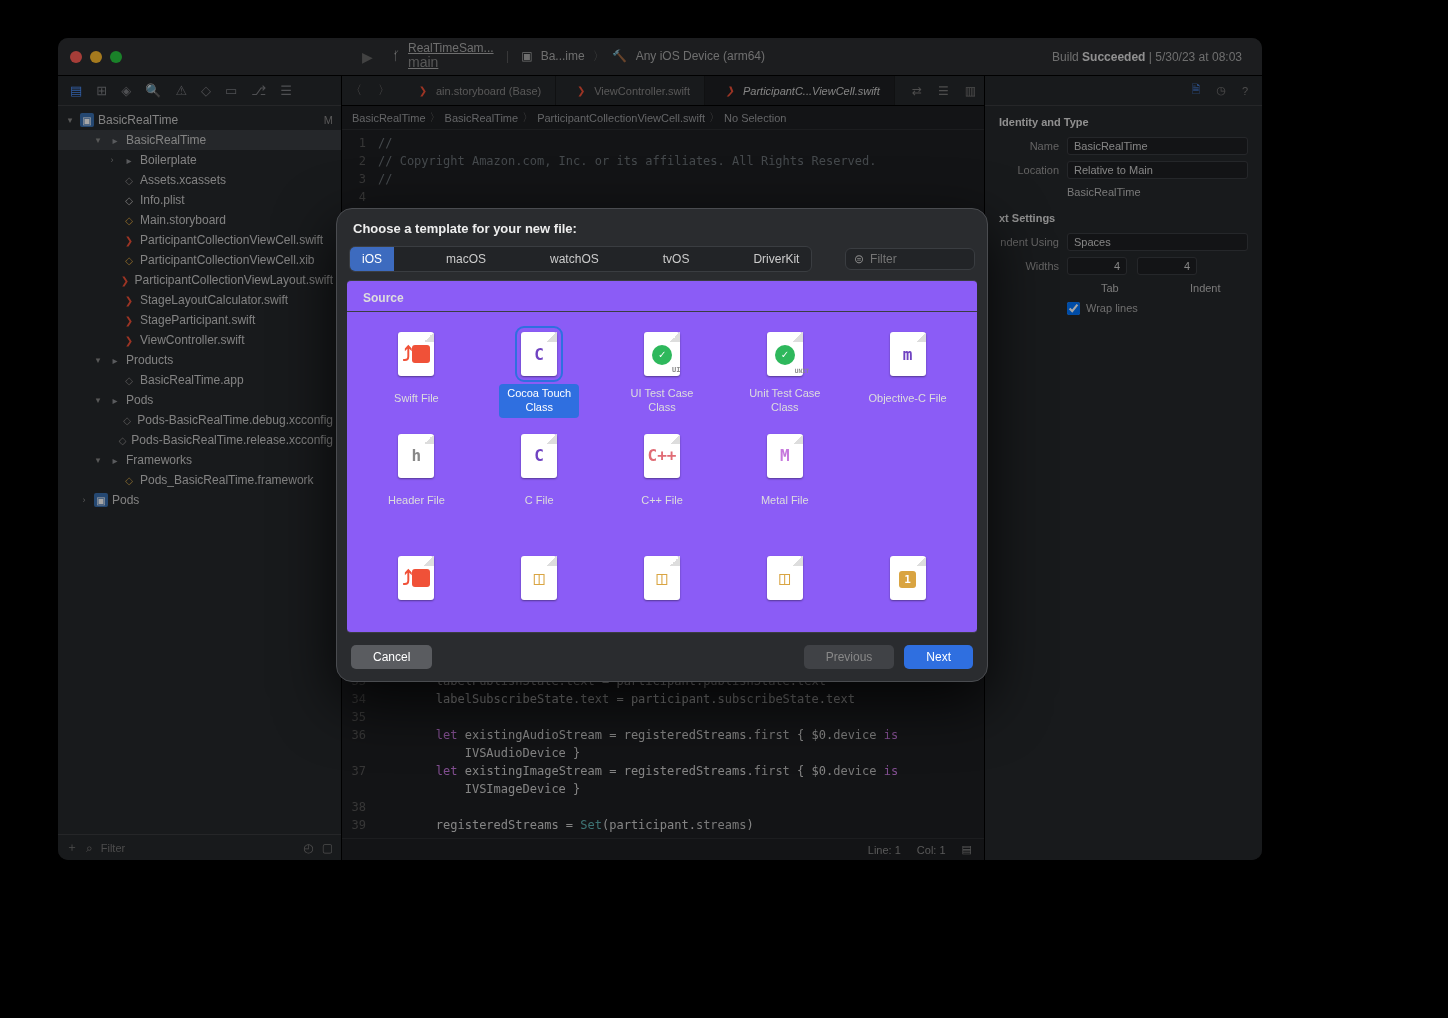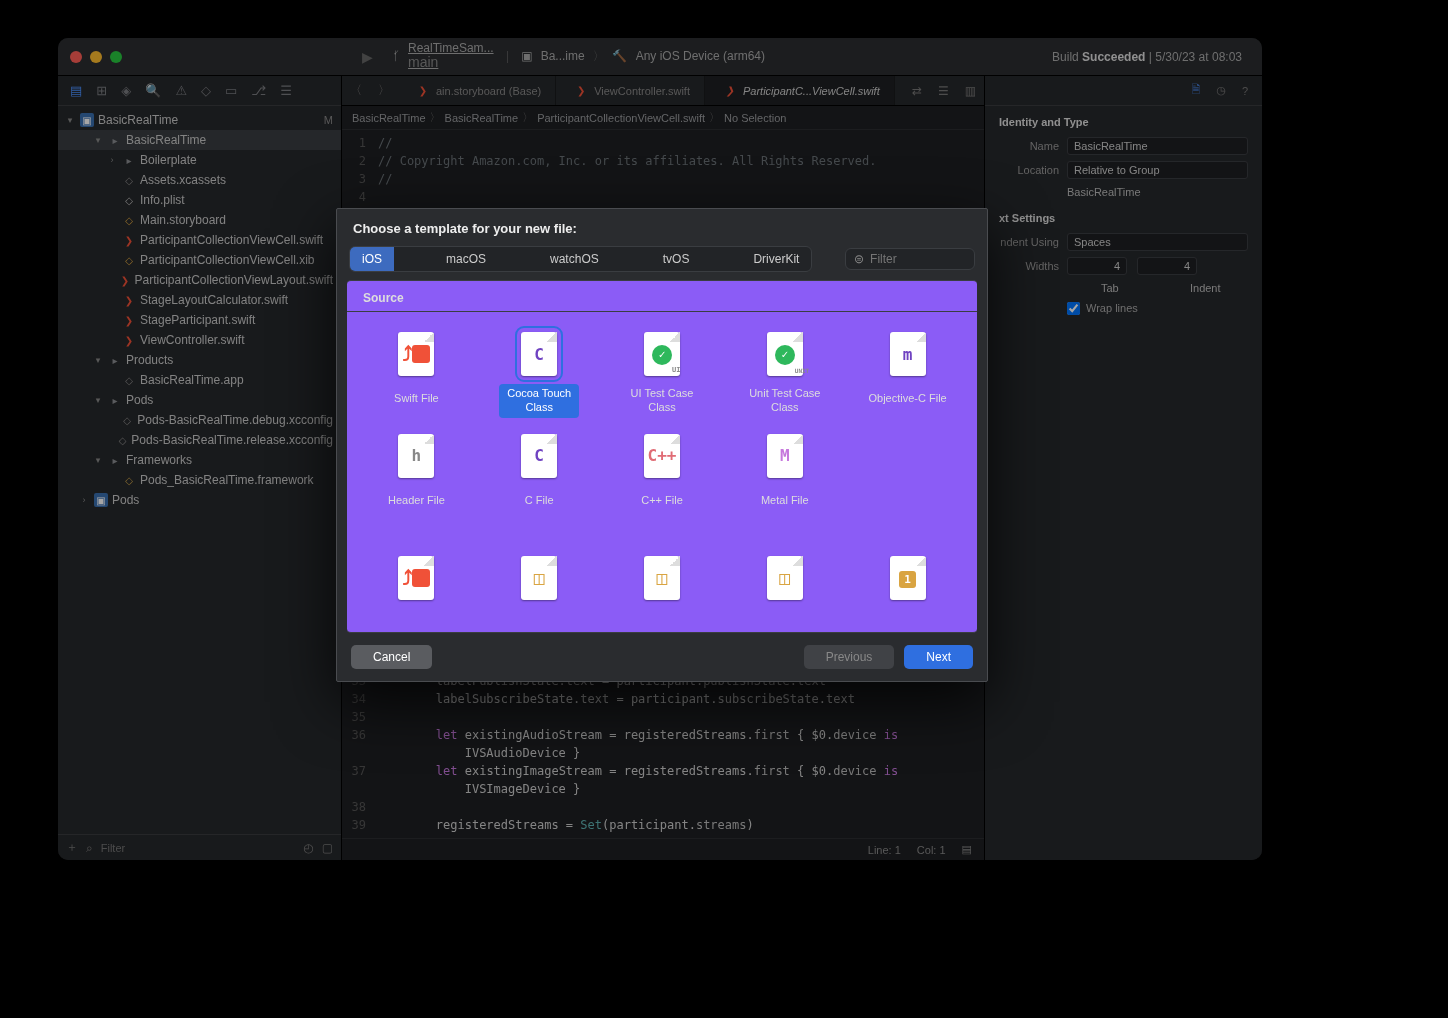--- a/index.html
+++ b/index.html
@@ -58,21 +58,21 @@
   .insp{width:278px;background:#26282b;border-left:1px solid #000;padding:0;font-size:11px;color:#aaa;}
   .insp-tabs{height:30px;display:flex;align-items:center;justify-content:flex-end;gap:16px;padding:0 14px;border-bottom:1px solid #393b3e;color:#777;}
   .insp-tabs .active{color:#4a90ff;}
   .insp h4{font-size:11px;font-weight:600;color:#ddd;padding:10px 14px 6px;}
   .irow{display:flex;padding:3px 14px;align-items:center;}
   .irow label{width:60px;text-align:right;margin-right:8px;color:#999;}
   .irow .val{flex:1;background:#1e1f22;border:1px solid #3a3d41;border-radius:3px;padding:2px 6px;color:#ccc;font-size:11px;min-height:18px;}
   .irow .plain{flex:1;color:#bbb;font-size:11px;line-height:1.3;}
   .irow .num{width:60px;background:#1e1f22;border:1px solid #3a3d41;border-radius:3px;padding:2px 6px;color:#ccc;font-size:11px;text-align:right;}
   .chk{margin-right:6px;}
-  .modal{position:absolute;left:336px;top:208px;width:652px;height:474px;background:#2a2c2f;border:1px solid #4a4c50;border-radius:2px;box-shadow:0 20px 60px rgba(0,0,0,.8);display:flex;flex-direction:column;overflow:hidden;opacity:1;}
+  .modal{position:absolute;left:336px;top:208px;width:652px;height:474px;background:#2a2c2f;border:1px solid #4a4c50;border-radius:16px;box-shadow:0 20px 60px rgba(0,0,0,.8);display:flex;flex-direction:column;overflow:hidden;opacity:1;}
   .modal-title{padding:12px 16px 10px;font-size:13px;font-weight:600;color:#eee;}
   .plat-row{display:flex;align-items:center;padding:0 12px 8px;gap:4px;}
   .plat-tabs{display:flex;background:#222427;border:1px solid #3a3d41;border-radius:6px;overflow:hidden;gap:40px;}
   .plat-tabs button{background:transparent;border:none;color:#ccc;font-size:12px;padding:5px 12px;cursor:pointer;}
   .plat-tabs button.sel{background:#3d6bbf;color:#fff;}
   .filter-box{margin-left:auto;width:130px;background:#222427;border:1px solid #3a3d41;border-radius:6px;display:flex;align-items:center;padding:3px 8px;gap:6px;color:#888;}
   .filter-box input{flex:1;background:transparent;border:none;outline:none;color:#ccc;font-size:12px;}
   .tmpl-scroll{flex:1;overflow-y:auto;border-top:1px solid #3a3d41;border-bottom:1px solid #3a3d41;margin:0 10px;background:#8b5cf6;border-radius:4px;}
   .tmpl-scroll::-webkit-scrollbar{width:10px;}
   .tmpl-scroll::-webkit-scrollbar-thumb{background:#4a4c50;border-radius:5px;}
@@ -361,21 +361,21 @@
         <span>◷</span>
         <span>?</span>
       </div>
       <h4>Identity and Type</h4>
       <div class="irow">
           <label>Name</label>
           <div class="val">BasicRealTime</div>
         </div>
       <div class="irow">
           <label>Location</label>
-          <div class="val">Relative to Group</div>
+          <div class="val">Relative to Main</div>
         </div>
       <div class="irow">
           <label></label>
           <div class="plain">BasicRealTime</div>
         </div>
       <h4>xt Settings</h4>
       <div class="irow">
           <label>ndent Using</label>
           <div class="val">Spaces</div>
         </div>

